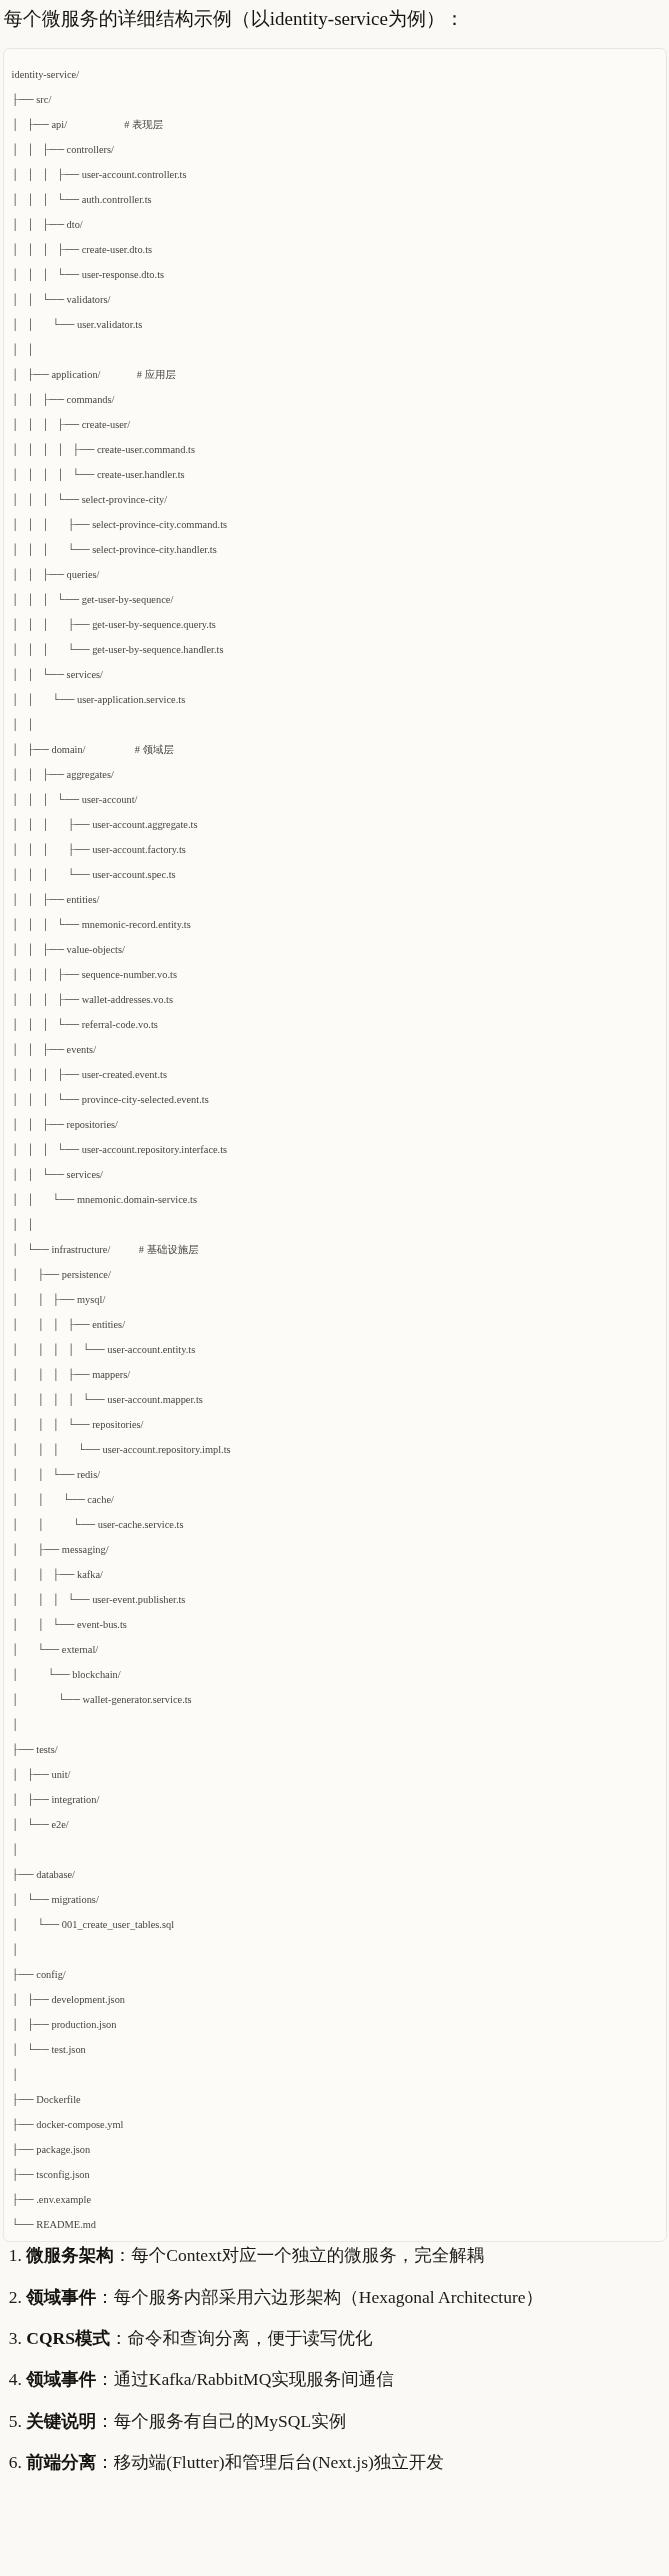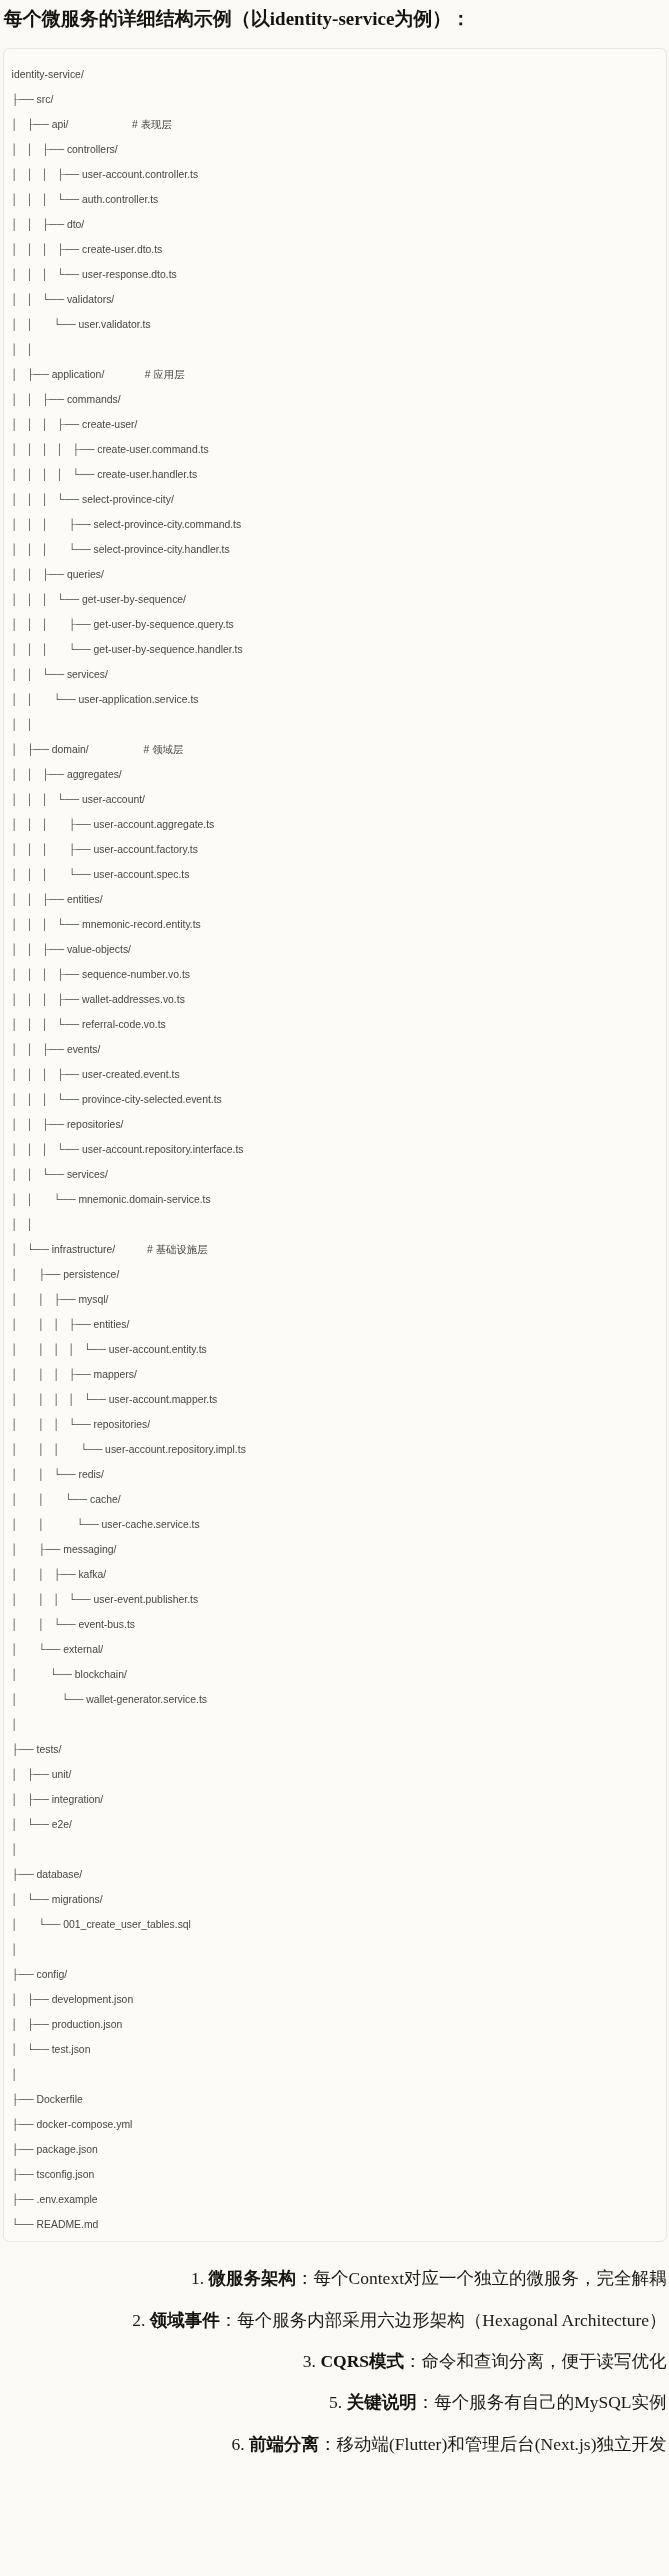--- a/index.html
+++ b/index.html
@@ -10,50 +10,50 @@
     box-sizing: border-box;
     background: #FAF9F5;
     color: #1C1B17;
     font-family: "Liberation Serif", "DejaVu Serif", serif;
     padding: 0 2.5px;
   }
   .doc-title {
     margin: 5px 0 0 1.3px;
     font-size: 19px;
     line-height: 27.5px;
-    font-weight: 700;
+    font-weight: 400;
     color: #141310;
   }
   .code-block {
     margin-top: 15.6px;
     margin-left: 0;
     margin-right: 0;
     background: #FCFBF8;
     border: 0.6px solid #E8E6DD;
     border-radius: 6.3px;
     box-sizing: border-box;
     overflow: hidden;
   }
   .code-block pre {
     margin: 0;
     padding: 13px 10px 4.4px 8.1px;
-    font-family: Liberation Sans, sans-serif;
+    font-family: Liberation Serif, serif;
     font-size: 10.4px;
     line-height: 25px;
     color: #474640;
     white-space: pre;
   }
   .notes-heading {
     margin: 17.5px 0 0 1.3px;
     font-size: 19px;
     line-height: 27.5px;
     font-weight: 700;
     color: #141310;
   }
-  .notes-list { margin-top: 24px; text-align: right; }
+  .notes-list { margin-top: 1px; }
   .note-item {
     padding-left: 6.3px;
     font-size: 17.5px;
     line-height: 25px;
     margin-bottom: 16.3px;
     color: #1C1B17;
   }
   .note-item .num { margin-right: 4.4px; }
   .note-item .term { font-weight: 700; color: #141310; }
   .footer-para {
@@ -165,20 +165,23 @@
     <div class="note-item">
       <span class="num">1.</span><span class="term">微服务架构</span><span class="colon">：</span><span class="desc">每个Context对应一个独立的微服务，完全解耦</span>
     </div>
     <div class="note-item">
       <span class="num">2.</span><span class="term">领域事件</span><span class="colon">：</span><span class="desc">每个服务内部采用六边形架构（Hexagonal Architecture）</span>
     </div>
     <div class="note-item">
       <span class="num">3.</span><span class="term">CQRS模式</span><span class="colon">：</span><span class="desc">命令和查询分离，便于读写优化</span>
     </div>
     <div class="note-item">
+      <span class="num">4.</span><span class="term">领域事件</span><span class="colon">：</span><span class="desc">通过Kafka/RabbitMQ实现服务间通信</span>
+    </div>
+    <div class="note-item">
       <span class="num">5.</span><span class="term">关键说明</span><span class="colon">：</span><span class="desc">每个服务有自己的MySQL实例</span>
     </div>
     <div class="note-item">
       <span class="num">6.</span><span class="term">前端分离</span><span class="colon">：</span><span class="desc">移动端(Flutter)和管理后台(Next.js)独立开发</span>
     </div>
   </div>
 
 
 </div>
 

